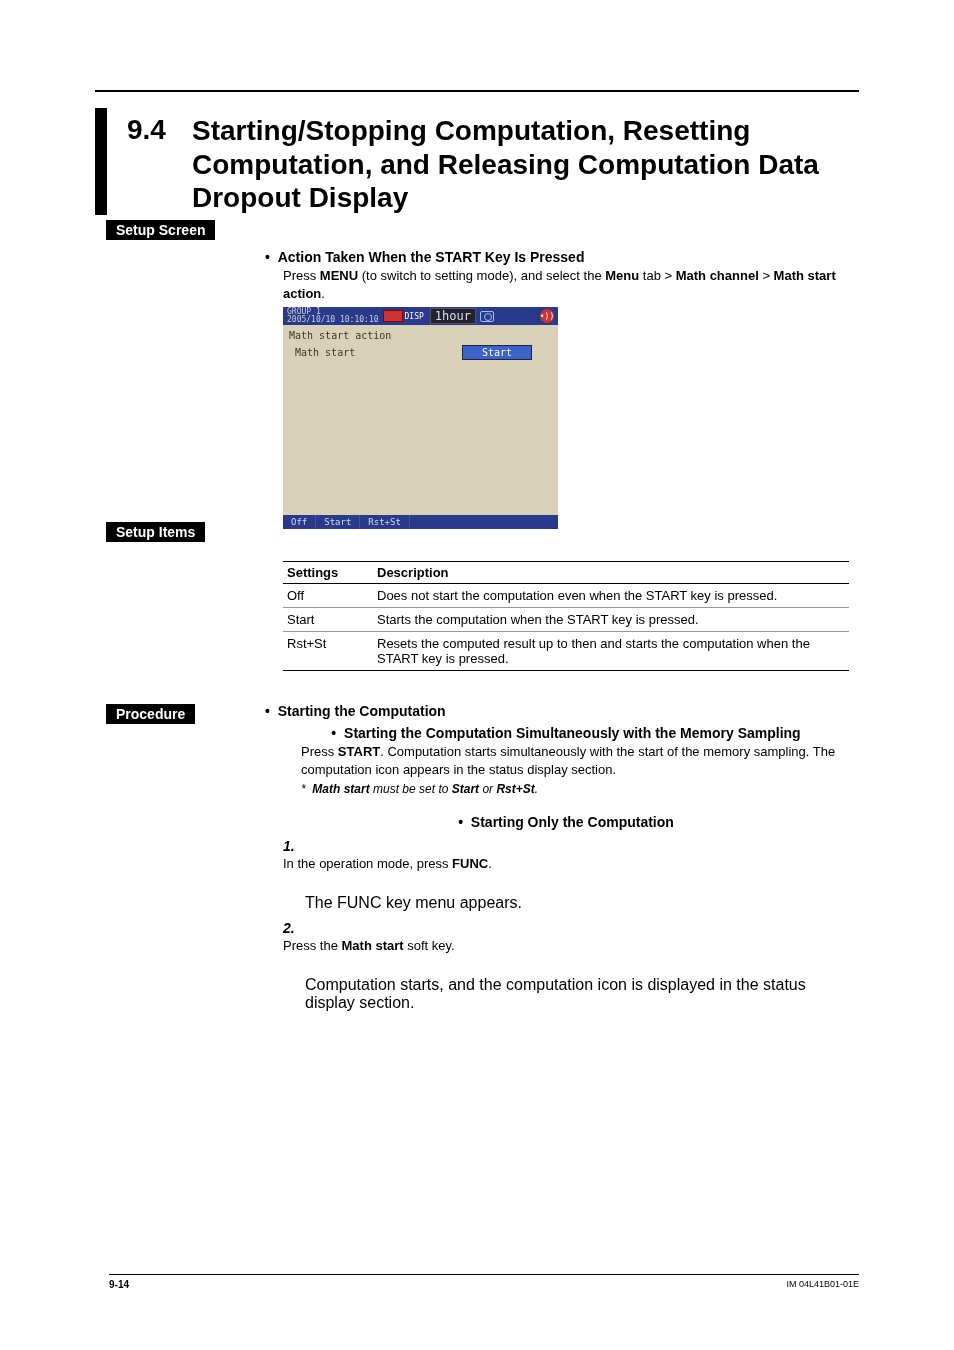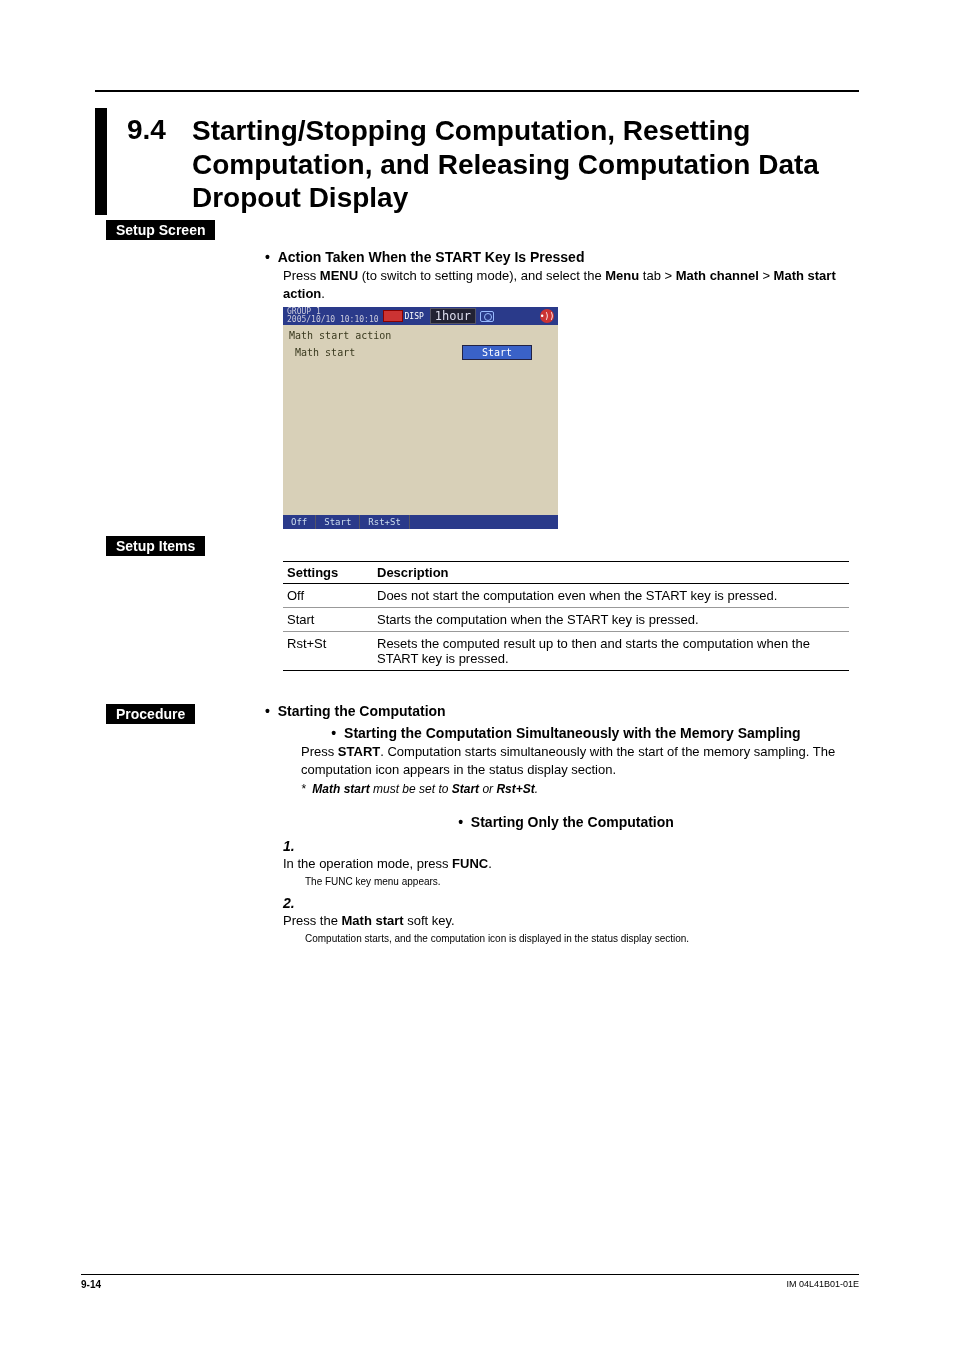--- a/index.html
+++ b/index.html
@@ -146,24 +146,24 @@
     font-weight: bold;
     font-style: italic;
     font-family: Arial;
     font-size: 14px;
     display: inline-block;
     width: 20px;
     vertical-align: top;
   }
   .step-wrap { margin-left: 18px; margin-top: 8px; }
   .step-text { display:inline-block; width: calc(100% - 24px); vertical-align: top; font-size: 13px; }
-  .step-sub { font-size: 10px; margin-left: 22px; margin-top: 2px; }
+  .step-sub { font-size: 16px; margin-left: 22px; margin-top: 20px; }
   .footer {
     position: absolute;
-    left: 81px;
+    left: 109px;
     right: 95px;
     bottom: 60px;
     border-top: 1px solid #000;
     padding-top: 4px;
     font-size: 10px;
     display: flex;
     justify-content: space-between;
     font-weight: bold;
   }
   .footer .doc { font-weight: normal; font-size: 9px; }
@@ -218,21 +218,21 @@
         </div>
       </div>
       <div class="scr-bottom">
         <div class="scr-btn">Off</div>
         <div class="scr-btn">Start</div>
         <div class="scr-btn">Rst+St</div>
       </div>
     </div>
   </div>
 
-  <div class="side-label" style="top:526px;">
+  <div class="side-label" style="top:512px;">
     <span class="black-pill">Setup Items</span>
   </div>
 
   <div class="content-block" style="margin-top:32px;">
     <table class="setup-table" style="margin-left:18px; width:calc(100% - 18px);">
       <thead>
         <tr>
           <th class="col-settings">Settings</th>
           <th>Description</th>
         </tr>

